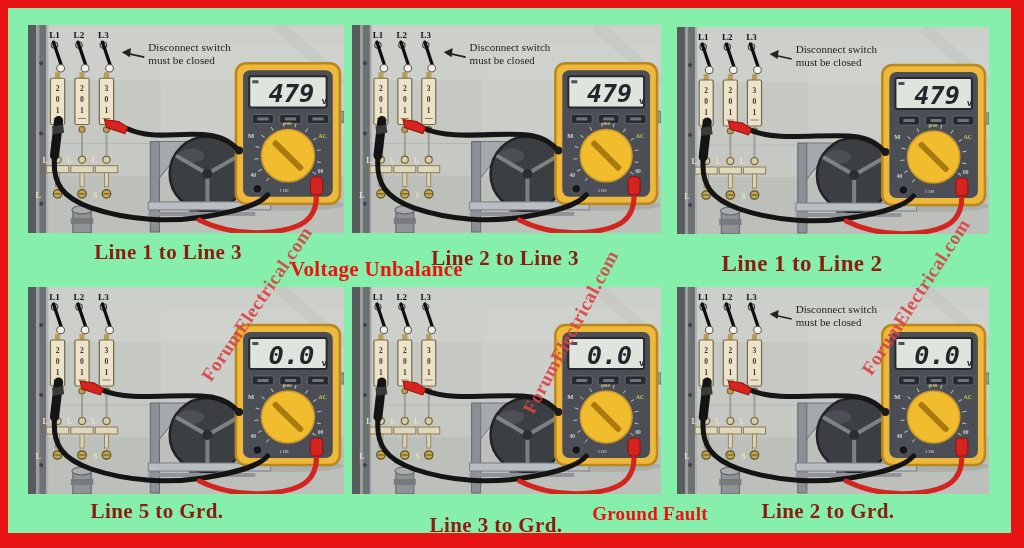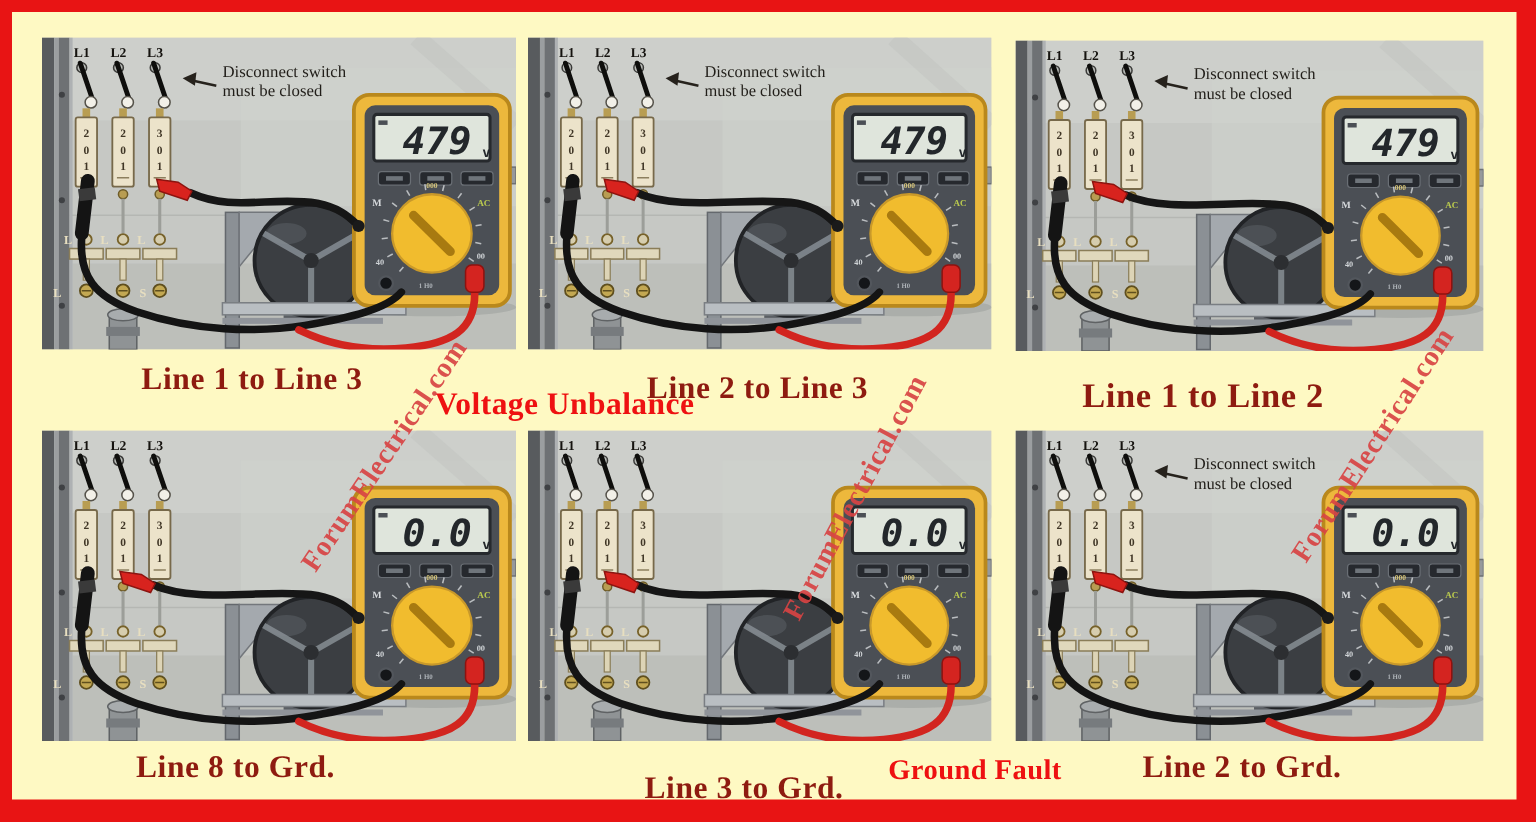--- a/index.html
+++ b/index.html
@@ -1,18 +1,18 @@
 <!DOCTYPE html>
 <html><head>
 <meta charset="utf-8">
 <style>
   html,body{margin:0;padding:0;background:#fff;}
   .frame{
     position:relative;width:1024px;height:548px;box-sizing:border-box;
-    background:#fef9c3;
+    background:#86efac;
     border-style:solid;border-color:#e81414;border-width:8px 13px 15px 8px;
     font-family:"Liberation Serif",serif;overflow:hidden;
   }
   .panel{position:absolute;margin:0;padding:0;}
   .panel svg{display:block;width:100%;height:100%;}
   .p1{left:20px;top:17px;width:316px;height:208px;}
   .p2{left:344px;top:17px;width:309px;height:208px;}
   .p3{left:669px;top:19px;width:312px;height:207px;}
   .p4{left:20px;top:279px;width:316px;height:207px;}
   .p5{left:344px;top:279px;width:309px;height:207px;}
@@ -954,21 +954,21 @@
         <g>
       <line x1="114" y1="32" x2="96" y2="28" stroke="#26221c" stroke-width="1.6"></line>
       <polygon points="92,27 101,23 100,32" fill="#26221c"></polygon>
         </g>
       </svg>
   </figure>
 
   <div class="cap c1">Line 1 to Line 3</div>
   <div class="cap c2">Line 2 to Line 3</div>
   <div class="cap c3">Line 1 to Line 2</div>
-  <div class="cap c4">Line 8 to Grd.</div>
+  <div class="cap c4">Line 5 to Grd.</div>
   <div class="cap c5">Line 3 to Grd.</div>
   <div class="cap c6">Line 2 to Grd.</div>
 
   <div class="seclabel gf">Ground Fault</div>
   <div class="seclabel vu">Voltage Unbalance</div>
 
   <div class="wm wm1">ForumElectrical.com</div>
   <div class="wm wm2">ForumElectrical.com</div>
   <div class="wm wm3">ForumElectrical.com</div>
 

